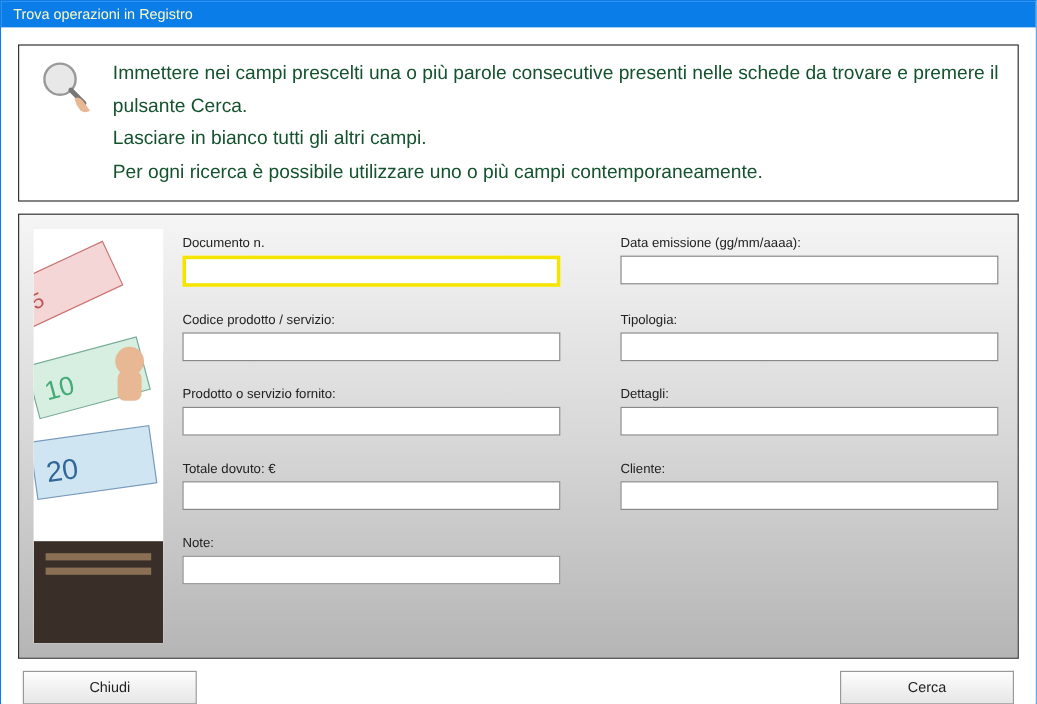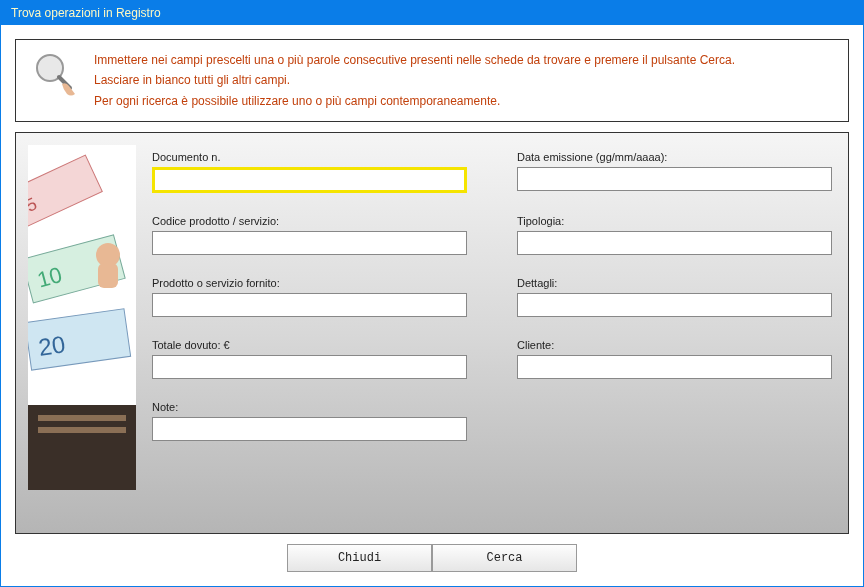--- a/index.html
+++ b/index.html
@@ -45,23 +45,23 @@
       display: flex;
       align-items: flex-start;
       gap: 14px;
     }
     .info-icon {
       width: 50px;
       height: 50px;
       flex-shrink: 0;
     }
     .info-text {
-      font-size: 12px;
+      font-size: 16px;
       line-height: 1.7;
-      color: #c2410c;
+      color: #14532d;
     }
     .form-area {
       flex: 1;
       border: 1px solid #333;
       background: linear-gradient(to bottom, #f5f5f5 0%, #d8d8d8 50%, #b5b5b5 100%);
       padding: 12px 16px 12px 12px;
       display: flex;
       gap: 16px;
     }
     .side-image {
@@ -100,23 +100,22 @@
       font-family: inherit;
       width: 100%;
     }
     .field-input.focused {
       border: 3px solid #f5e400;
       outline: none;
       height: 26px;
     }
     .button-row {
       display: flex;
-      justify-content: center;
+      justify-content: space-between;
       padding: 0 4px;
-      font-family: Liberation Mono, monospace;
     }
     .btn {
       width: 145px;
       height: 28px;
       border: 1px solid #999;
       background: linear-gradient(to bottom, #fdfdfd, #e6e6e6);
       font-size: 12px;
       font-family: inherit;
       cursor: pointer;
       color: #222;

